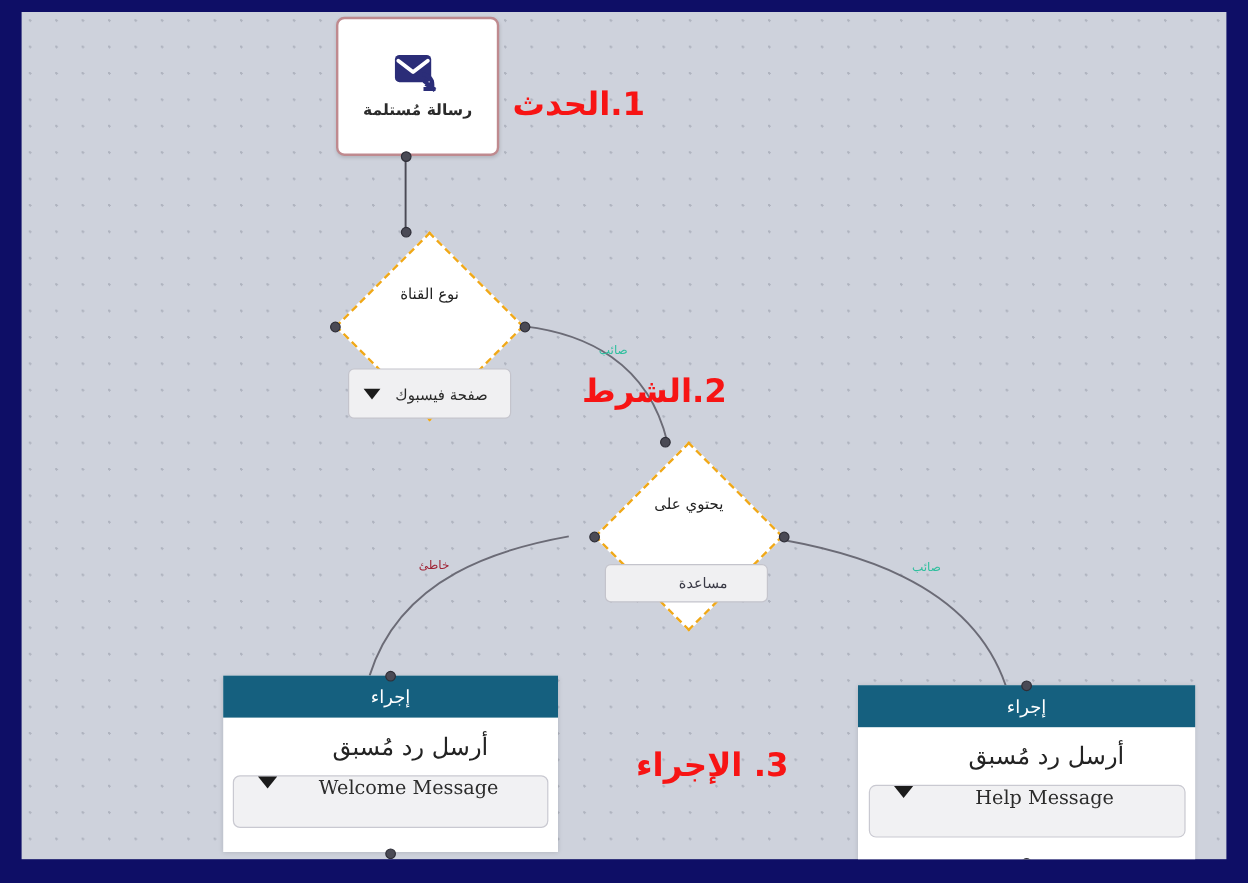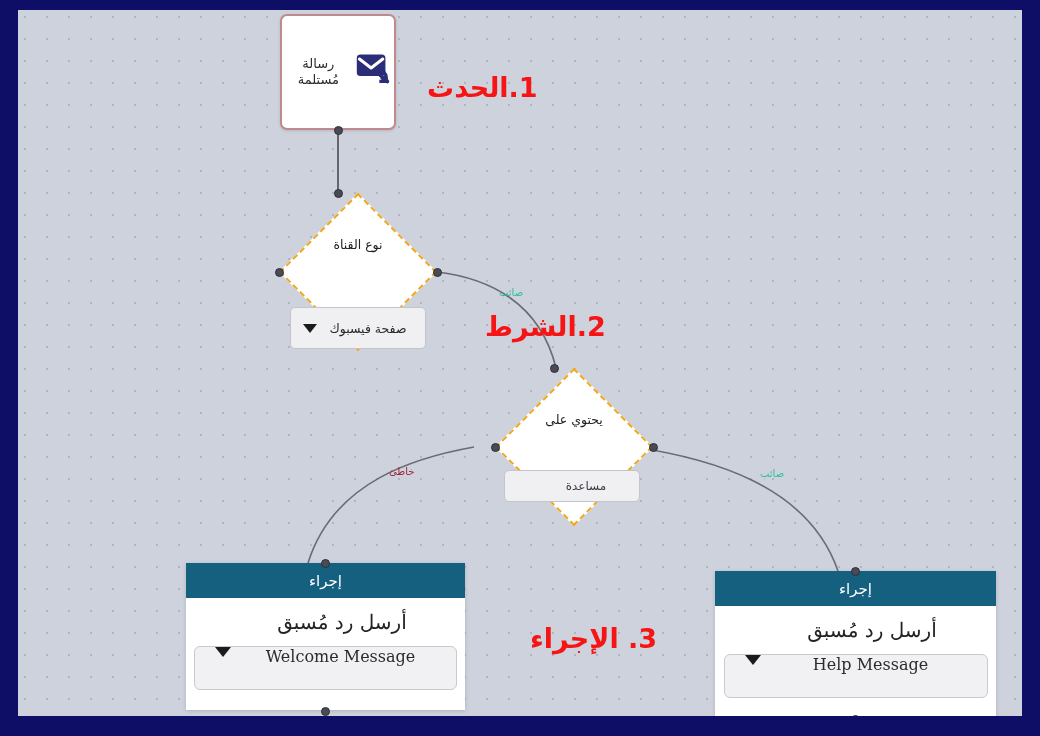--- a/index.html
+++ b/index.html
@@ -39,31 +39,32 @@
     pointer-events: none;
   }
 
   
   .node { position: absolute; }
 
   
   #event-node {
     left: 262px;
     top: 4px;
-    width: 116px;
+    width: 136px;
     height: 116px;
     background: #ffffff;
     border: 2px solid #bf8a8f;
     border-radius: 7px;
     box-shadow: 0 1px 3px rgba(0,0,0,0.13);
     display: flex;
-    flex-direction: row;
+    flex-direction: column;
     align-items: center;
     justify-content: center;
     box-sizing: border-box;
+    font-weight: bold;
   }
   #event-node .mail-icon {
     width: 42px;
     height: 34px;
     margin-bottom: 8px;
   }
   .node-caption {
     font-size: 13px;
     color: #2b2b2b;
     font-family: "DejaVu Sans", "Liberation Sans", sans-serif;
@@ -238,21 +239,21 @@
 
   
   .edge-label {
     position: absolute;
     font-size: 10px;
     direction: rtl;
     white-space: nowrap;
     font-family: "DejaVu Sans", "Liberation Sans", sans-serif;
   }
   .label-true  { color: #2fbf9e; }
-  .label-false { color: #a02335; margin-left: 40px; }
+  .label-false { color: #a02335; }
 
   
   .annotation {
     position: absolute;
     color: #f71414;
     font-weight: bold;
     font-size: 27px;
     direction: rtl;
     white-space: nowrap;
     font-family: "DejaVu Sans", "Liberation Sans", sans-serif;

